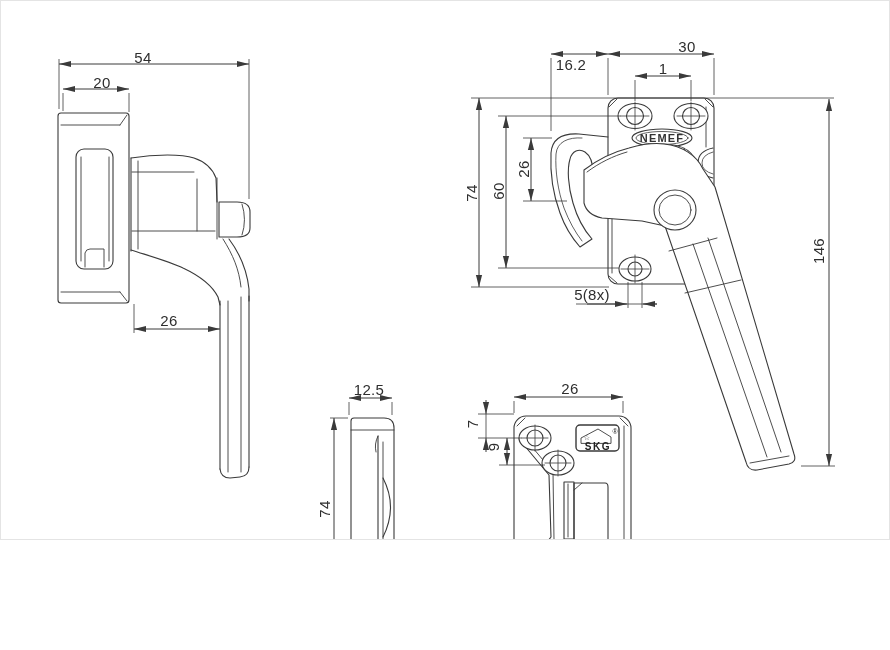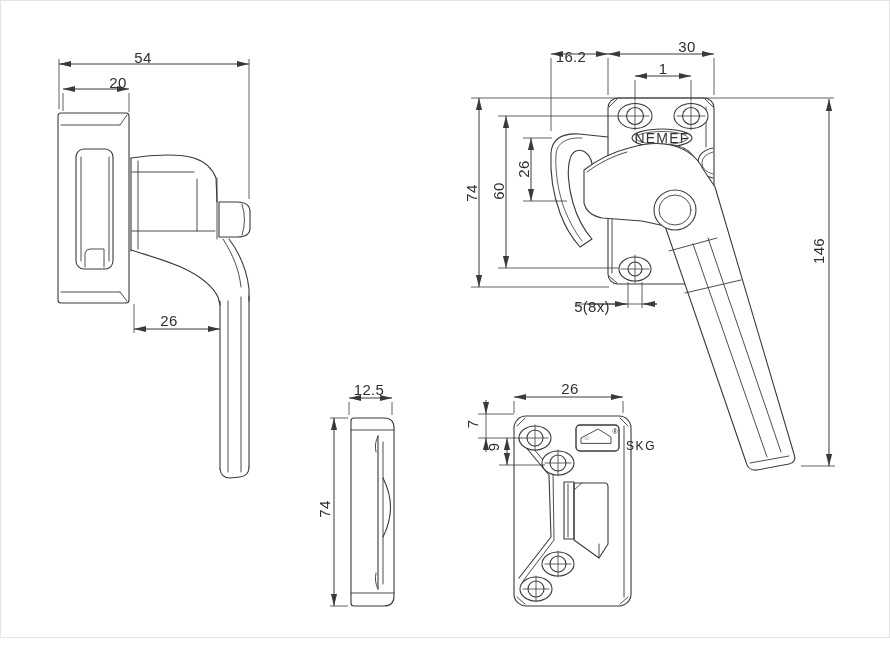--- a/index.html
+++ b/index.html
@@ -1,34 +1,34 @@
 <!DOCTYPE html>
 <html><head>
 <meta charset="utf-8">
 <style>
   html,body{margin:0;padding:0;background:#fff;}
   .canvas{
-    position:relative;width:890px;height:638px;background:#ffffff;
+    position:relative;width:890px;height:540px;background:#ffffff;
     font-family:"Liberation Sans",sans-serif;overflow:hidden;
     border:1px solid #e4e4e4;box-sizing:border-box;
   }
   .canvas svg{position:absolute;left:0;top:0;}
   .dimlabel{
     position:absolute;transform:translate(-50%,-50%);
     font-size:15px;color:#2e2e2e;white-space:nowrap;letter-spacing:.3px;
     font-family:"Liberation Sans",sans-serif;
   }
   .rot{transform:translate(-50%,-50%) rotate(-90deg);}
   .brandlabel{
     position:absolute;transform:translate(-50%,-50%);
-    font-size:14px;font-weight:normal;letter-spacing:1.2px;color:#333;white-space:nowrap;
+    font-size:11px;font-weight:bold;letter-spacing:1.2px;color:#333;white-space:nowrap;
   }
   .skglabel{
     position:absolute;transform:translate(-50%,-50%);
-    font-size:12px;font-weight:normal;letter-spacing:1.6px;color:#222;white-space:nowrap;margin-left:43px;
+    font-size:10px;font-weight:bold;letter-spacing:1.6px;color:#222;white-space:nowrap;
   }
   .reglabel{
     position:absolute;transform:translate(-50%,-50%);
     font-size:7px;color:#222;white-space:nowrap;
   }
 </style>
 </head>
 <body>
 
 <div class="canvas">
@@ -230,30 +230,30 @@
     <line x1="485" y1="451" x2="485" y2="437" marker-end="url(#aE)"></line>
     <line x1="485" y1="413" x2="485" y2="437" stroke-width="0.8"></line>
     <line x1="477" y1="413" x2="513" y2="413" stroke-width="0.8"></line>
     <line x1="477" y1="437" x2="521" y2="437" stroke-width="0.8"></line>
     <line x1="506" y1="437" x2="506" y2="464" marker-start="url(#aS)" marker-end="url(#aE)"></line>
     <line x1="498" y1="464" x2="544" y2="464" stroke-width="0.8"></line>
   </g>
 </svg>
 
 <span class="dimlabel" style="left:142px;top:56px;">54</span>
-<span class="dimlabel" style="left:117px;top:81px;">20</span>
+<span class="dimlabel" style="left:101px;top:81px;">20</span>
 <span class="dimlabel" style="left:168px;top:319px;">26</span>
 
-<span class="dimlabel" style="left:570px;top:55px;">16.2</span>
+<span class="dimlabel" style="left:570px;top:63px;">16.2</span>
 <span class="dimlabel" style="left:686px;top:45px;text-align:center;">30</span>
 <span class="dimlabel" style="left:662px;top:67px;">1</span>
 <span class="dimlabel rot" style="left:470px;top:192px;">74</span>
 <span class="dimlabel rot" style="left:497px;top:190px;">60</span>
 <span class="dimlabel rot" style="left:522px;top:168px;">26</span>
-<span class="dimlabel" style="left:591px;top:293px;margin-top:12px;">5(8x)</span>
+<span class="dimlabel" style="left:591px;top:293px;">5(8x)</span>
 <span class="dimlabel rot" style="left:817px;top:250px;">146</span>
 
 <span class="dimlabel" style="left:368px;top:388px;text-align:right;">12.5</span>
 <span class="dimlabel rot" style="left:323px;top:508px;">74</span>
 
 <span class="dimlabel" style="left:569px;top:387px;">26</span>
 <span class="dimlabel rot" style="left:471px;top:423px;">7</span>
 <span class="dimlabel rot" style="left:492px;top:446px;">9</span>
 
 <span class="brandlabel" style="left:661px;top:137px;">NEMEF</span>

